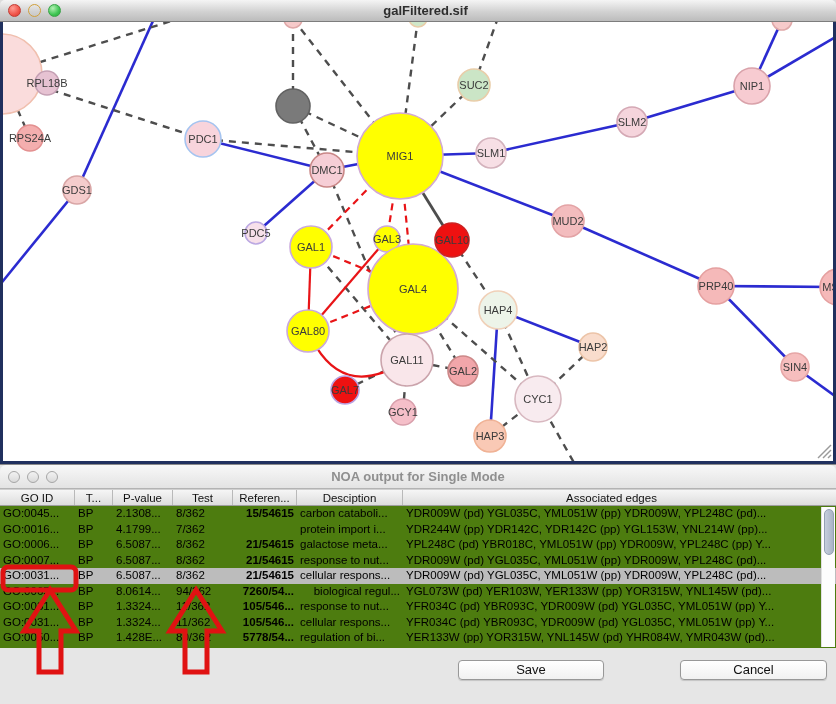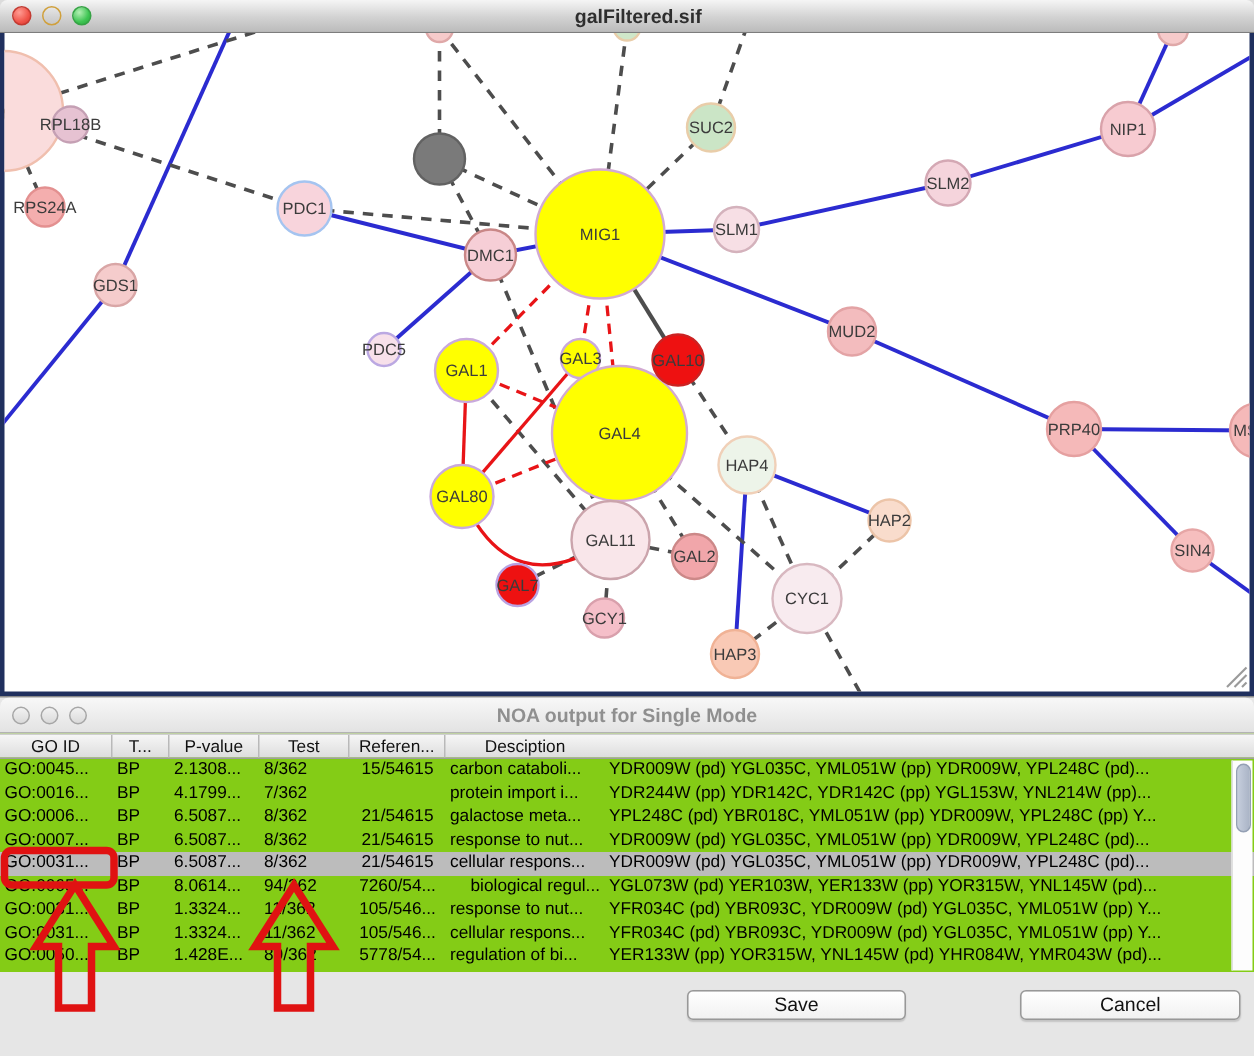--- a/index.html
+++ b/index.html
@@ -34,33 +34,33 @@
 
   
   .noa-window{position:absolute;left:0;top:464px;width:836px;height:240px;background:#e6e6e6;
               border-top:1px solid #8a8a8a;}
   .noa-titlebar{position:absolute;left:0;top:0;right:0;height:24px;
                 background:linear-gradient(#f8f8f8,#e3e3e3);
                 border-bottom:1px solid #b3b3b3;border-radius:6px 6px 0 0;}
   .noa-title{position:absolute;left:0;right:0;top:4px;text-align:center;
              font-size:13px;font-weight:bold;color:#8f8f8f;}
 
-  .table{position:absolute;left:0;top:24px;right:0;height:159px;background:#84cc16;}
+  .table{position:absolute;left:0;top:24px;right:0;height:159px;background:#4d7c0f;}
   .thead{position:absolute;left:0;top:0;right:0;height:17px;
          background:linear-gradient(#f6f6f6,#dddddd);
          border-top:1px solid #cfcfcf;border-bottom:1px solid #9e9e9e;
          display:flex;font-size:11.5px;color:#111;}
   .hcell{height:100%;line-height:16px;text-align:center;overflow:hidden;white-space:nowrap;
          border-right:1px solid #b9b9b9;flex:0 0 auto;}
   .hcell:last-child{border-right:none;}
   .tbody{position:absolute;left:0;top:17px;right:0;bottom:0;overflow:hidden;}
   .trow{display:flex;height:15.5px;line-height:15.5px;font-size:11.5px;color:#000;white-space:nowrap;}
   .trow.selected{background:#bcbcbc;}
   .tcell{overflow:hidden;flex:0 0 auto;padding:0 3px;}
-  .tcell.right{text-align:center;}
+  .tcell.right{text-align:right;font-weight:bold;}
 
   .scrollbar{position:absolute;right:1px;top:42px;width:14px;height:140px;background:#fdfdfd;
              border-left:1px solid #e0e0e0;}
   .scroll-thumb{position:absolute;left:1.5px;top:2px;width:10px;height:46px;border-radius:6px;
                 background:linear-gradient(90deg,#c6cedd,#aab4c6);border:1px solid #94a0b4;}
 
   .btn{position:absolute;height:20px;border:1px solid #989898;border-radius:4px;
        background:linear-gradient(#ffffff,#f1f1f1);
        font-size:13px;color:#111;text-align:center;line-height:18px;
        box-shadow:0 1px 1px rgba(0,0,0,.15);}
@@ -219,20 +219,21 @@
     </div>
 
     <div class="table">
       <div class="thead" id="thead">
           <div class="hcell" style="width: 75px;">GO ID</div>
           <div class="hcell" style="width: 38px;">T...</div>
           <div class="hcell" style="width: 60px;">P-value</div>
           <div class="hcell" style="width: 60px;">Test</div>
           <div class="hcell" style="width: 64px;">Referen...</div>
           <div class="hcell" style="width: 106px;">Desciption</div>
+          <div class="hcell" style="width: 417px;">Associated edges</div>
         </div>
       <div class="tbody" id="tbody">
           <div class="trow">
             <div class="tcell" style="width: 75px;">GO:0045...</div>
             <div class="tcell" style="width: 38px;">BP</div>
             <div class="tcell" style="width: 60px;">2.1308...</div>
             <div class="tcell" style="width: 60px;">8/362</div>
             <div class="tcell right" style="width: 64px;">15/54615</div>
             <div class="tcell" style="width: 106px;">carbon cataboli...</div>
             <div class="tcell" style="width: 417px;">YDR009W (pd) YGL035C, YML051W (pp) YDR009W, YPL248C (pd)...</div>

